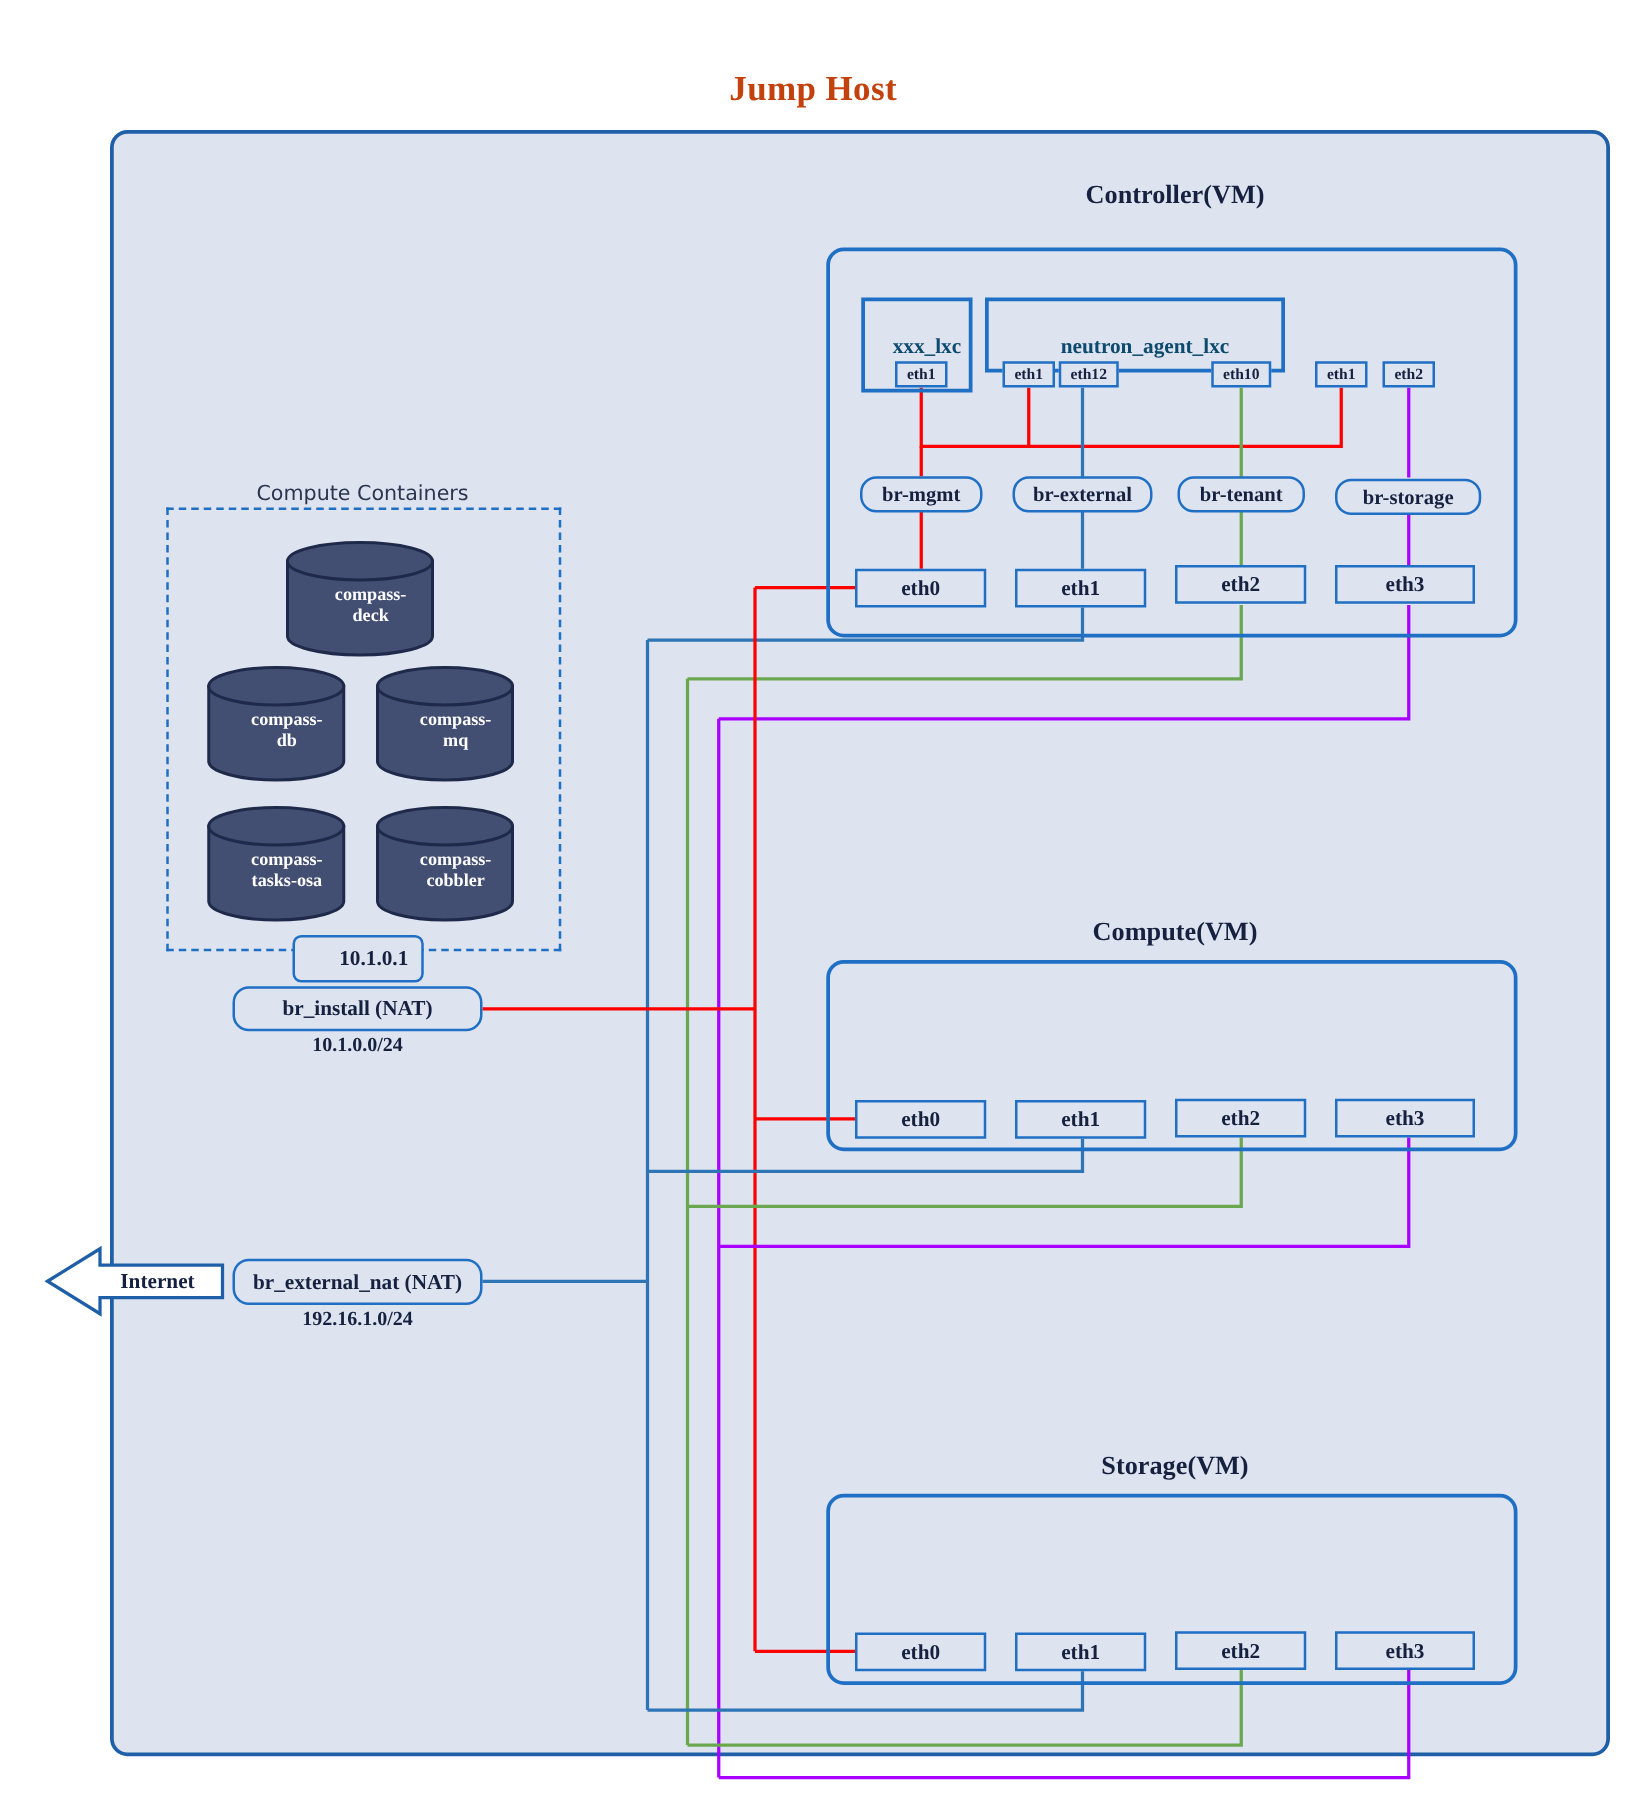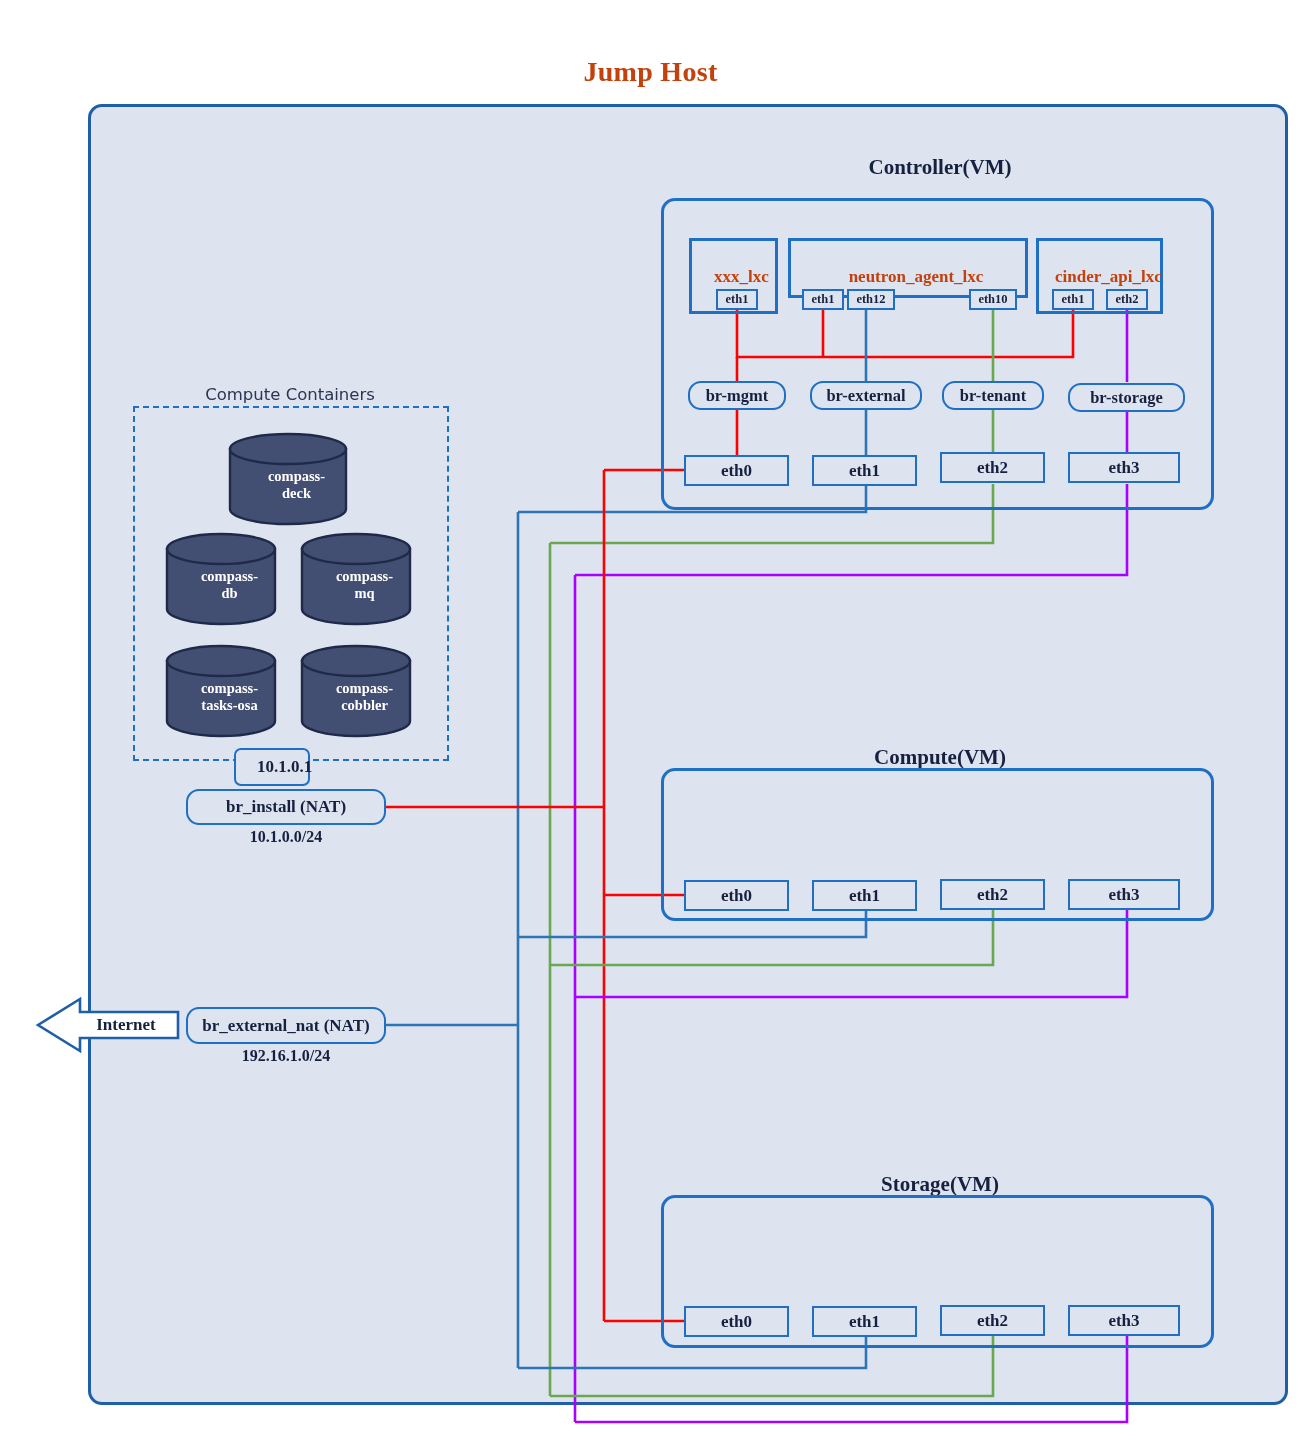--- a/index.html
+++ b/index.html
@@ -7,28 +7,28 @@
        font-family:"Liberation Serif",serif;color:#1a2744;overflow:hidden;}
   #stage{position:absolute;left:0;top:0;width:1301px;height:1445px;}
   svg.layer{position:absolute;left:0;top:0;width:1301px;height:1445px;pointer-events:none;}
 
   .node{position:absolute;box-sizing:border-box;display:flex;align-items:center;
         justify-content:center;text-align:center;}
 
   
   .jumphost{border:3px solid #1F5FA8;background:#DEE3F0;border-radius:14px;}
   .title-main{font-weight:bold;font-size:28px;letter-spacing:.3px;color:#c2410c;}
-  .vm-title{font-weight:bold;font-size:21px;color:#15213f;margin-top:12px;}
+  .vm-title{font-weight:bold;font-size:21px;color:#15213f;}
 
   
   .vmbox{border:3px solid #1F6FC4;border-radius:14px;background:transparent;}
 
   
   .lxc{border:3px solid #1F6FC4;background:transparent;}
-  .lxc-label{position:absolute;left:16px;right:0;top:26px;font-weight:bold;font-size:17px;color:#c2410c;}
+  .lxc-label{position:absolute;left:16px;right:0;top:26px;font-weight:bold;font-size:17px;color:#0c4a6e;}
 
   
   .ethchip{border:2.5px solid #1F6FC4;background:#DEE3F0;font-weight:bold;font-size:12.5px;
            color:#15213f;height:21px;}
 
   
   .bridge{border:2.5px solid #1F6FC4;background:#DEE3F0;border-radius:13px;
           font-weight:bold;font-size:16.5px;color:#15213f;height:29px;}
 
   
@@ -118,23 +118,20 @@
   </div>
   <div class="node ethchip" style="left:716px;top:289px;width:42px;">eth1</div>
 
   <div class="node lxc" style="left:788px;top:238px;width:240px;height:60px;">
     <span class="lxc-label">neutron_agent_lxc</span>
   </div>
   <div class="node ethchip" style="left:802px;top:289px;width:42px;">eth1</div>
   <div class="node ethchip" style="left:847px;top:289px;width:48px;">eth12</div>
   <div class="node ethchip" style="left:969px;top:289px;width:48px;">eth10</div>
 
-  <div class="node lxc" style="left:1036px;top:238px;width:127px;height:76px;">
-    <span class="lxc-label">cinder_api_lxc</span>
-  </div>
   <div class="node ethchip" style="left:1052px;top:289px;width:42px;">eth1</div>
   <div class="node ethchip" style="left:1106px;top:289px;width:42px;">eth2</div>
 
   <div class="node bridge" style="left:688px;top:381px;width:98px;">br-mgmt</div>
   <div class="node bridge" style="left:810px;top:381px;width:112px;">br-external</div>
   <div class="node bridge" style="left:942px;top:381px;width:102px;">br-tenant</div>
   <div class="node bridge" style="left:1068px;top:383px;width:117px;">br-storage</div>
 
   <div class="node ethport" style="left:684px;top:455px;width:105px;">eth0</div>
   <div class="node ethport" style="left:812px;top:455px;width:105px;">eth1</div>
@@ -193,21 +190,21 @@
     <svg width="112" height="94" viewBox="0 0 112 94">
       <path d="M2,17 L2,77 A54,15 0 0 0 110,77 L110,17 Z" fill="#434F72" stroke="#1F2A4A" stroke-width="2.4"></path>
       <ellipse cx="56" cy="17" rx="54" ry="15" fill="#434F72" stroke="#1F2A4A" stroke-width="2.4"></ellipse>
     </svg>
     <div class="cyl-txt" style="top:36px;">
       <div>compass-</div>
       <div>cobbler</div>
     </div>
   </div>
 
-  <div class="node ipbox" style="left:234px;top:748px;width:76px;height:38px;padding-left:25px;">10.1.0.1</div>
+  <div class="node ipbox" style="left:234px;top:748px;width:105px;height:38px;padding-left:25px;">10.1.0.1</div>
   <div class="node natpill" style="left:186px;top:789px;width:200px;height:36px;">br_install (NAT)</div>
   <div class="node cidr" style="left:186px;top:826px;width:200px;height:22px;">10.1.0.0/24</div>
 
   <div class="node vm-title" style="left:660px;top:730px;width:560px;height:30px;">Compute(VM)</div>
   <div class="node vmbox" style="left:661px;top:768px;width:553px;height:153px;"></div>
 
   <div class="node ethport" style="left:684px;top:880px;width:105px;">eth0</div>
   <div class="node ethport" style="left:812px;top:880px;width:105px;">eth1</div>
   <div class="node ethport" style="left:940px;top:879px;width:105px;">eth2</div>
   <div class="node ethport" style="left:1068px;top:879px;width:112px;">eth3</div>

